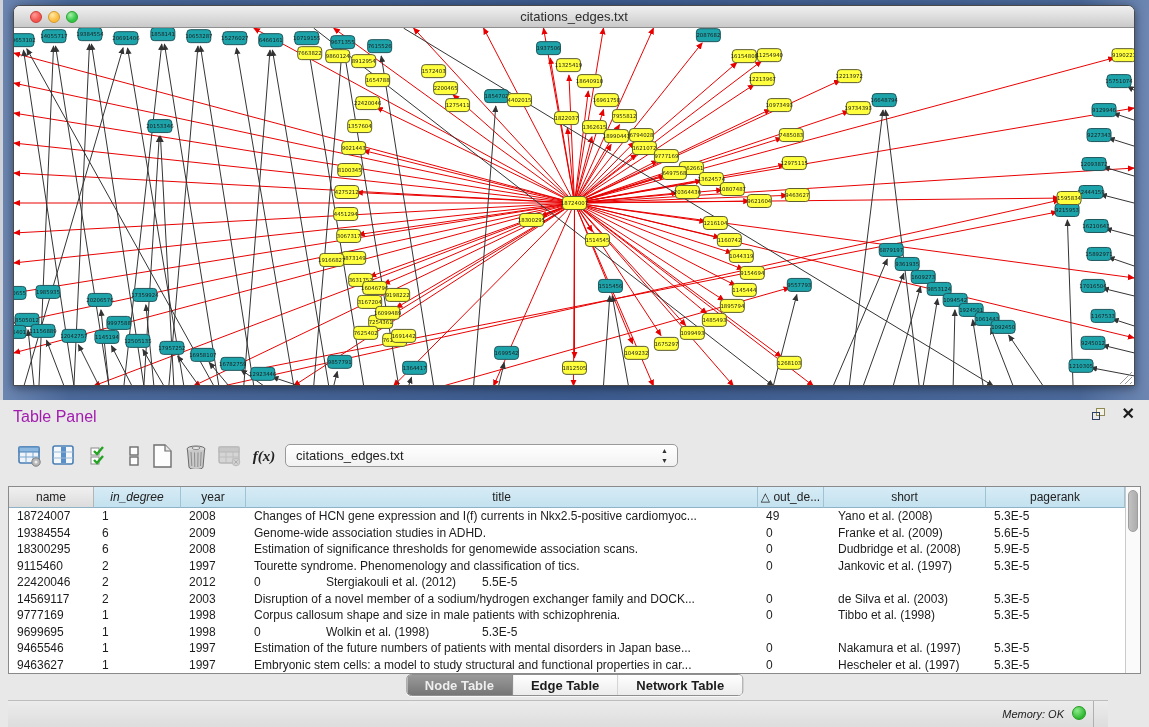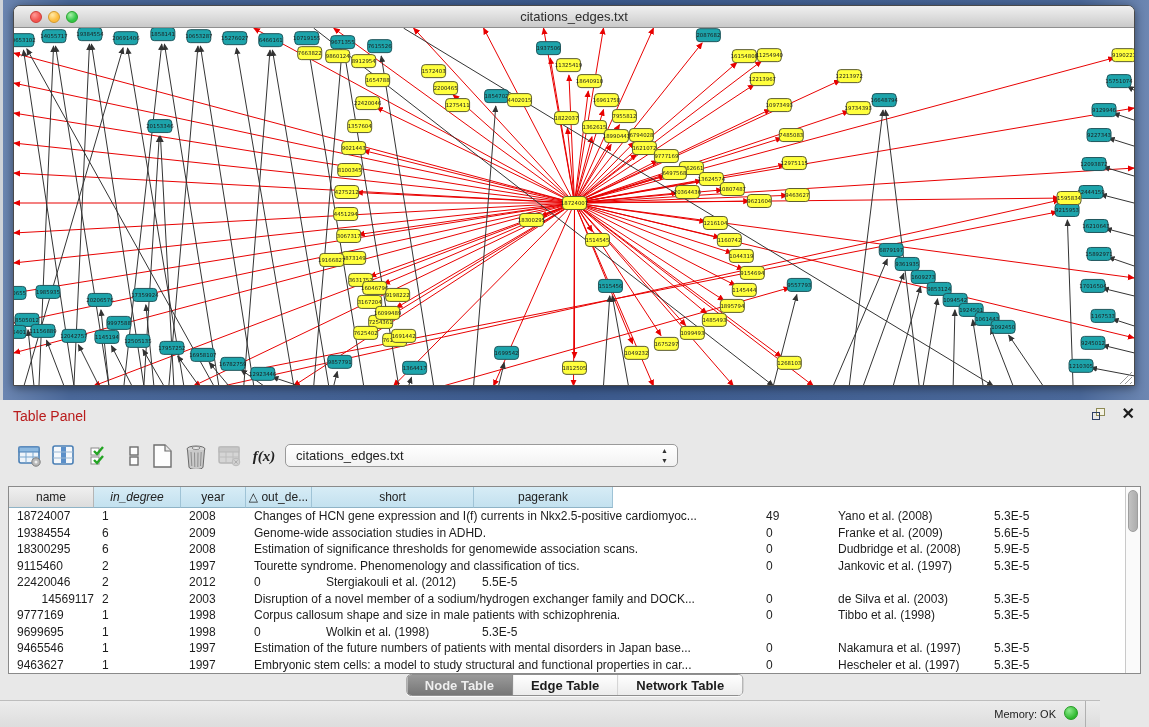--- a/index.html
+++ b/index.html
@@ -21,21 +21,21 @@
   .tl.red    { left:16px; background:radial-gradient(circle at 35% 30%, #ff9a96,#f35550 60%); border:1px solid #ce3a36; }
   .tl.yellow { left:34px; background:radial-gradient(circle at 35% 30%, #ffe9a8,#fdbd3f 60%); border:1px solid #d2992c; }
   .tl.green  { left:52px; background:radial-gradient(circle at 35% 30%, #a9f0a9,#33c748 60%); border:1px solid #29a22f; }
   .graph-canvas { position:relative; width:1120px; height:358px; background:#fff; }
   .graph-canvas svg { display:block; }
   .grip { position:absolute; right:1px; bottom:1px; width:16px; height:16px; }
 
   
   .table-panel { position:absolute; left:0; top:400px; width:1149px; height:300px; background:#e8e8e8; }
   .panel-head { position:relative; height:30px; }
-  .panel-title { position:absolute; left:13px; top:8px; font-size:14px; color:#b91c1c; }
+  .panel-title { position:absolute; left:13px; top:8px; font-size:16px; color:#a21caf; }
   .panel-float { position:absolute; right:42px; top:8px; width:15px; height:14px; cursor:pointer; }
   .panel-float .sq1 { position:absolute; left:4px; top:0; width:9px; height:8px; border:1px solid #8d8a55; background:#f4f2e4; }
   .panel-float .sq2 { position:absolute; left:0; top:4px; width:8px; height:8px; border:1px solid #2c3f63; background:transparent; }
   .panel-close { position:absolute; right:14px; top:5px; font-size:16px; font-weight:bold; color:#1c1c1c; cursor:pointer; line-height:18px; }
 
   .toolbar { position:absolute; left:8px; top:40px; height:36px; width:1133px; }
   .tb-btn { position:absolute; top:2px; width:28px; height:28px; display:flex; align-items:center; justify-content:center; cursor:pointer; }
   .fx-label { font-family:"Liberation Serif", serif; font-style:italic; font-weight:bold; font-size:15px; color:#222; }
   .combo { position:absolute; left:277px; top:4px; width:393px; height:23px; background:linear-gradient(#ffffff,#f2f2f2);
     border:1px solid #9a9a9a; border-radius:5px; font-size:13px; color:#1e1e1e; line-height:21px; padding-left:10px; cursor:pointer; }
@@ -53,22 +53,22 @@
   .vsb { position:absolute; right:0; top:0; width:15px; height:186px; background:#fafafa; border-left:1px solid #c9c9c9; }
   .vsb .thumb { position:absolute; left:2px; top:3px; width:10px; height:42px; background:linear-gradient(90deg,#c2c2c2,#adadad); border-radius:6px; border:1px solid #9e9e9e; }
 
   .tabs { position:absolute; left:50%; transform:translateX(-50%); top:274px; height:22px; display:flex;
     border:1px solid #8f8f8f; border-radius:5px; overflow:hidden; background:#fff; box-shadow:0 1px 0 rgba(255,255,255,.7);font-weight:bold; }
   .tab { font-size:13px; padding:0 18px; line-height:21px; color:#1c1c1c; background:linear-gradient(#ffffff,#ececec); cursor:pointer; border-right:1px solid #c4c4c4; }
   .tab:last-child { border-right:none; }
   .tab.sel { background:linear-gradient(#9a9a9a,#767676); color:#efefef; border-right:1px solid #6e6e6e; }
 
   
-  .statusbar { position:absolute; left:0; top:700px; width:1100px; height:27px;
-    background:linear-gradient(#ececec,#dddddd); border-top:1px solid #bdbdbd; }
+  .statusbar { position:absolute; left:8px; top:700px; width:1100px; height:27px;
+    background:linear-gradient(#ececec,#dddddd); border-top:1px solid #bdbdbd;font-style:italic; }
   .mem { position:absolute; right:44px; top:7px; font-size:11px; color:#222; }
   .memdot { position:absolute; right:22px; top:5px; width:14px; height:14px; border-radius:50%;
     background:radial-gradient(circle at 35% 30%, #8ceb8c, #2eb82e 70%); border:1px solid #239a23; }
   .statussep { position:absolute; right:14px; top:0; width:1px; height:27px; background:#b0b0b0; }
 </style>
 </head>
 <body>
 
 <div class="desktop-top">
   <div class="mac-window">
@@ -831,20 +831,21 @@
       <span>citations_edges.txt</span>
       <span class="arrows">▲<br>▼</span>
     </div>
   </div>
 
   <div class="table-wrap">
     <div class="thead" id="thead">
         <div class="th first" style="width: 85px;">name</div>
         <div class="th" style="width: 87px; font-style: italic;">in_degree</div>
         <div class="th" style="width: 65px;">year</div>
+        <div class="th" style="width: 512px;">title</div>
         <div class="th" style="width: 66px;">△ out_de...</div>
         <div class="th" style="width: 162px;">short</div>
         <div class="th" style="width: 139px;">pagerank</div>
       </div>
     <div class="tbody" id="tbody">
         <div class="tr">
           <div class="td" style="width: 85px;">18724007</div>
           <div class="td" style="width: 87px;">1</div>
           <div class="td" style="width: 65px;">2008</div>
           <div class="td" style="width: 512px;">Changes of HCN gene expression and I(f) currents in Nkx2.5-positive cardiomyoc...</div>
@@ -881,21 +882,21 @@
         </div>
         <div class="tr">
           <div class="td" style="width: 85px;">22420046</div>
           <div class="td" style="width: 87px;">2</div>
           <div class="td" style="width: 65px;">2012</div>
           <div class="td" style="width: 66px;">0</div>
           <div class="td" style="width: 162px; padding-left: 14px;">Stergiakouli et al. (2012)</div>
           <div class="td" style="width: 139px;">5.5E-5</div>
         </div>
         <div class="tr">
-          <div class="td" style="width: 85px; text-align: right;">14569117</div>
+          <div class="td" style="width: 85px;">14569117</div>
           <div class="td" style="width: 87px;">2</div>
           <div class="td" style="width: 65px;">2003</div>
           <div class="td" style="width: 512px;">Disruption of a novel member of a sodium/hydrogen exchanger family and DOCK...</div>
           <div class="td" style="width: 66px;">0</div>
           <div class="td" style="width: 162px; padding-left: 14px;">de Silva et al. (2003)</div>
           <div class="td" style="width: 139px;">5.3E-5</div>
         </div>
         <div class="tr">
           <div class="td" style="width: 85px;">9777169</div>
           <div class="td" style="width: 87px;">1</div>

